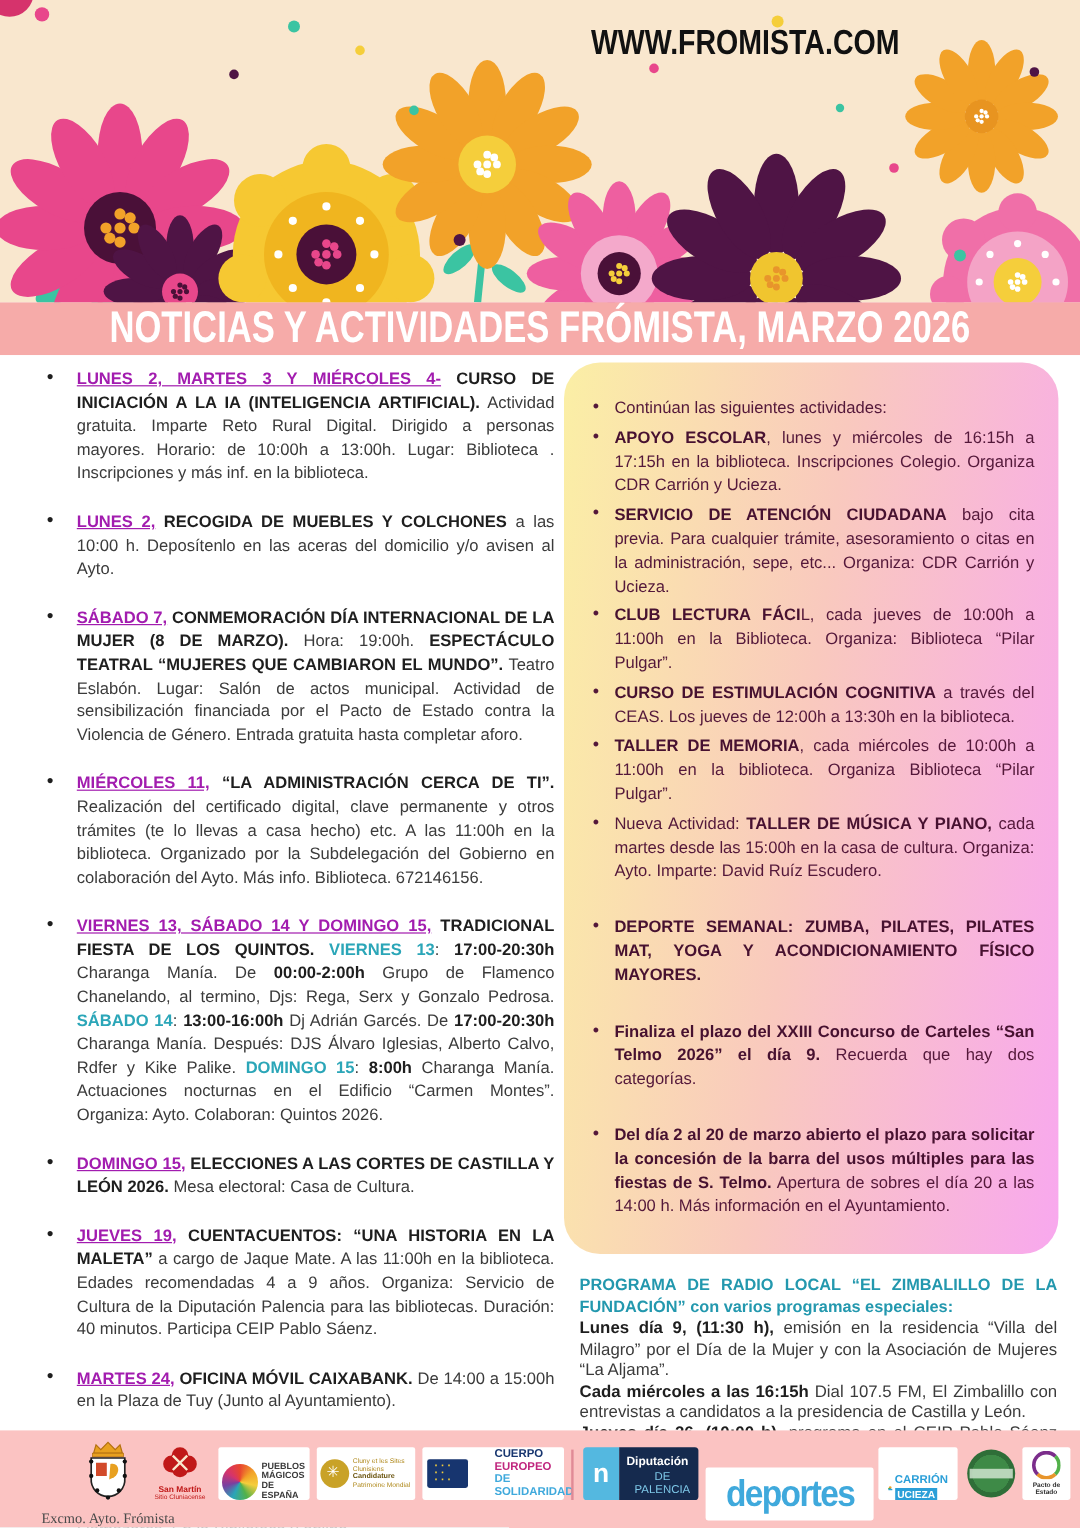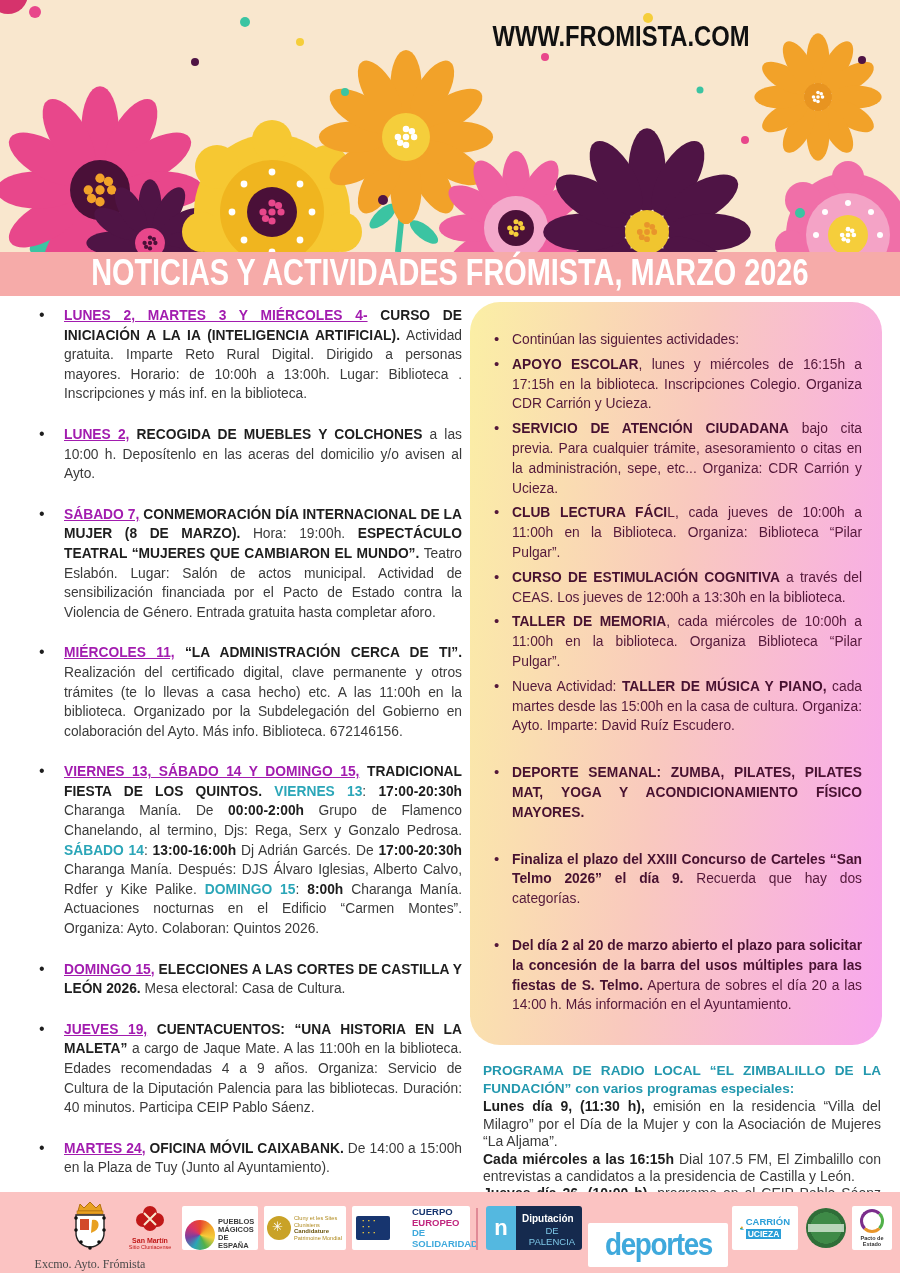--- a/index.html
+++ b/index.html
@@ -79,21 +79,21 @@
   .dipu-n{width:30px;height:44px;background:#54B8E0;color:#fff;font-weight:bold;font-size:22px;
     display:flex;align-items:center;justify-content:center;border-radius:3px 0 0 3px;}
   .dipu-tx{flex:1;background:#152A4E;border-radius:0 3px 3px 0;padding:7px 0 0 6px;box-sizing:border-box;}
   .dipu-l1{color:#fff;font-size:10px;font-weight:bold;}
   .dipu-l2{color:#7EC8E8;font-size:9.5px;font-weight:normal;margin-top:1px;text-align:center;}
   .deportes{left:588px;top:14px;width:140px;height:44px;background:#fff;border-radius:2px;
     display:flex;align-items:center;justify-content:center;margin-top:17px;}
   .deportes span{color:#3FA9DC;font-weight:bold;font-size:31px;letter-spacing:-1.5px;
     transform:scaleX(0.9);display:inline-block;}
   .carrion{left:732px;top:14px;width:66px;height:44px;background:#fff;border-radius:2px;
-    display:flex;align-items:center;gap:2px;padding:0 8px;box-sizing:border-box;}
+    display:flex;align-items:flex-end;gap:2px;padding:0 8px;box-sizing:border-box;}
   .cu-text{line-height:10px;}
   .cu-l1{color:#2B9FD8;font-weight:bold;font-size:9.5px;}
   .cu-l2{color:#fff;background:#2B9FD8;font-weight:bold;font-size:8.5px;padding:0 2px;display:inline-block;}
   .greenbadge{left:806px;top:16px;width:40px;height:40px;border-radius:50%;
     background:radial-gradient(circle at 50% 50%, #3E8A47 0 55%, #2F6E38 56% 100%);position:relative;}
   .greenbadge::after{content:"";position:absolute;left:2px;top:16px;width:36px;height:8px;background:#cfe3cf;opacity:.85;}
   .pacto{left:852px;top:14px;width:40px;height:44px;background:#fff;border-radius:2px;text-align:center;
     padding-top:3px;box-sizing:border-box;}
   .pacto-ring{width:18px;height:18px;border-radius:50%;margin:0 auto;
     border:3px solid #7B2D8B;border-right-color:#52B14A;border-bottom-color:#E8952B;}

